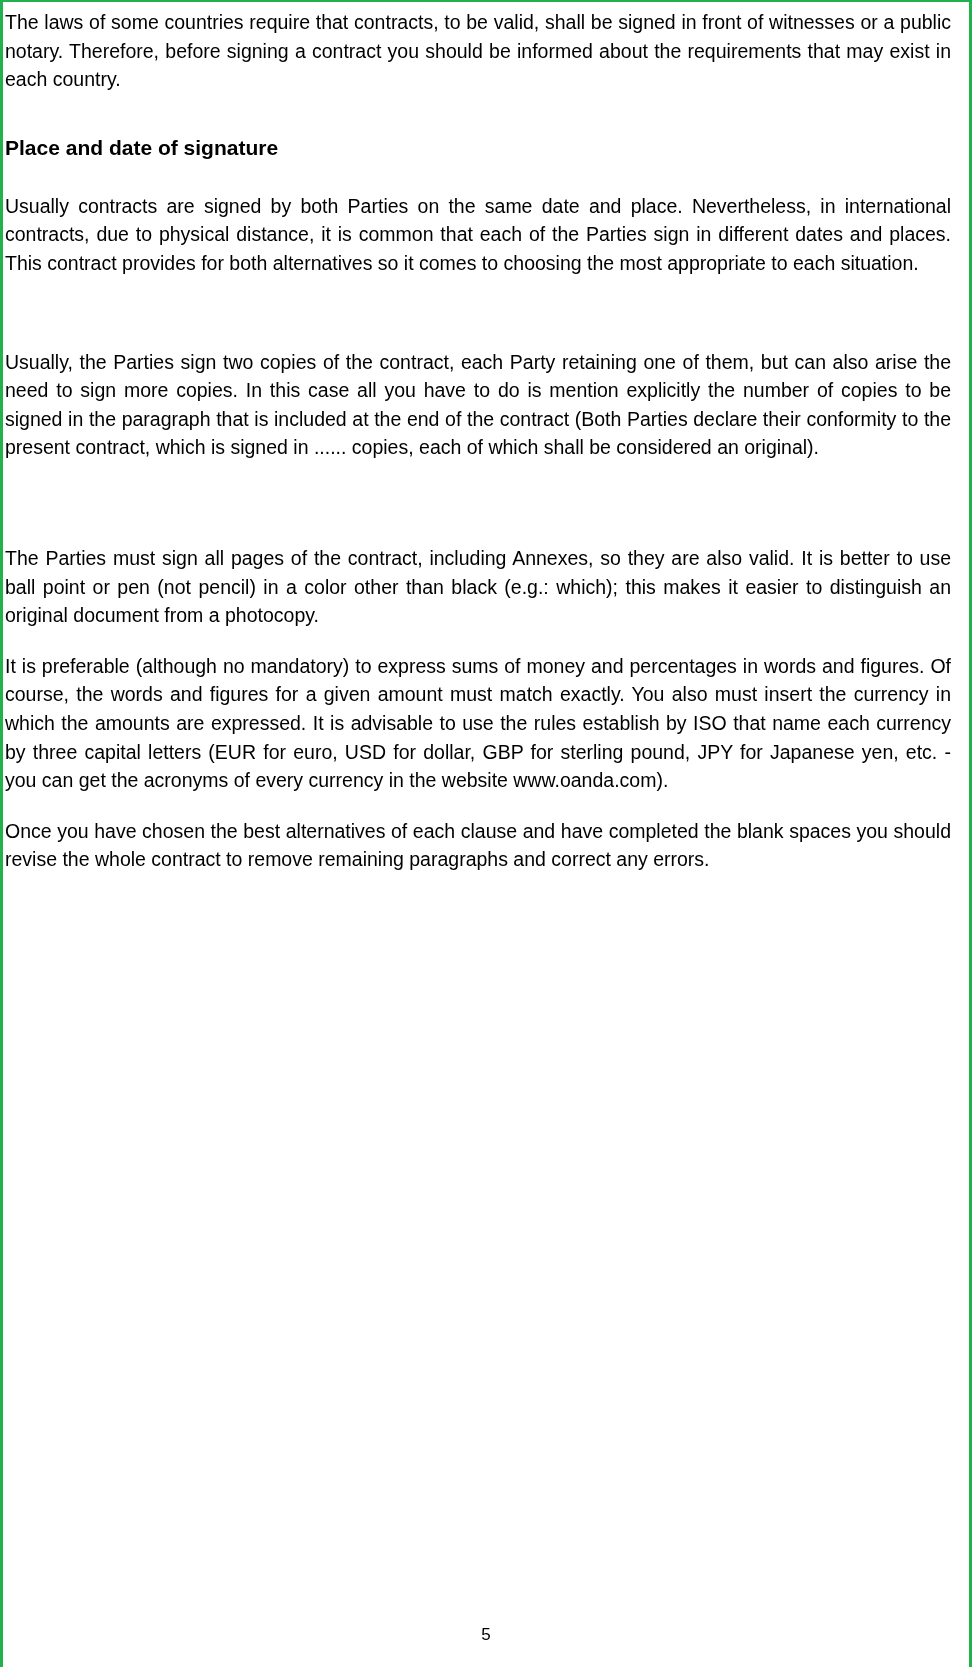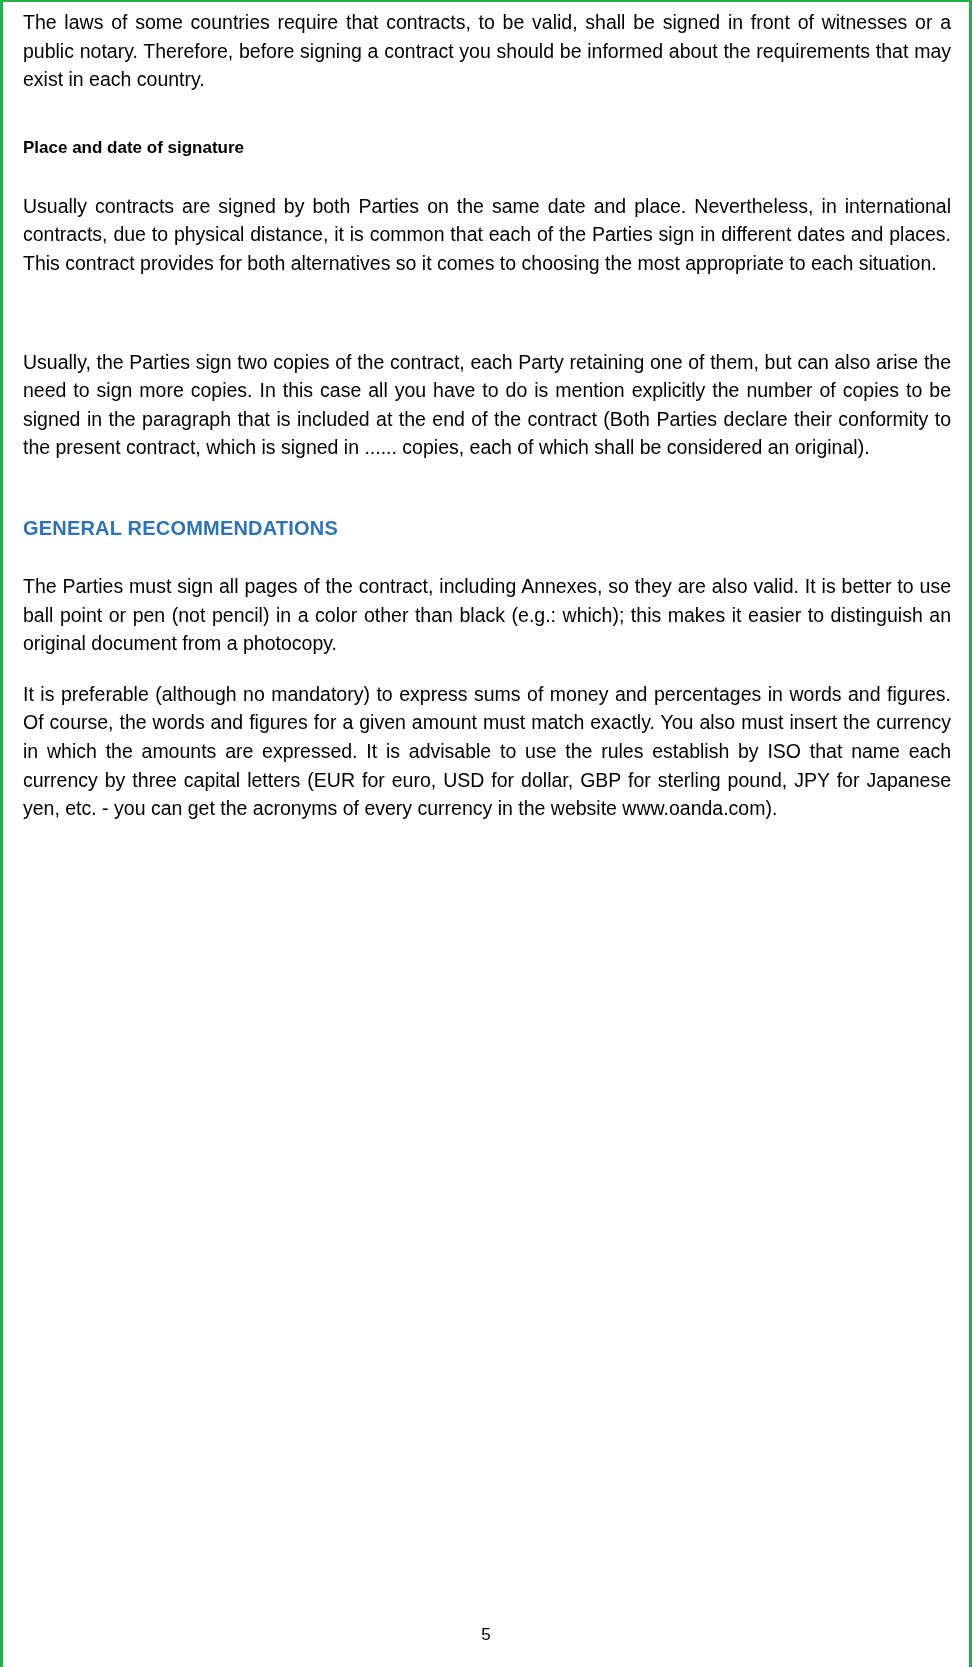--- a/index.html
+++ b/index.html
@@ -18,36 +18,36 @@
     width: 972px;
     height: 1667px;
     box-sizing: border-box;
     border-left: 3px solid #22b14c;
     border-right: 3px solid #22b14c;
     border-top: 2px solid #22b14c;
     background: #ffffff;
     overflow: hidden;
   }
   .content {
-    padding: 6px 18px 0 20px;
+    padding: 6px 18px 0 2px;
   }
   p.body-text {
     margin: 0 0 0 0;
     font-size: 19.5px;
     line-height: 28.6px;
     text-align: justify;
     color: #000000;
   }
   .gap-sm { height: 22px; }
   .gap-md { height: 30px; }
   .gap-lg { height: 40px; }
   .gap-xl { height: 52px; }
   h2.sub-heading {
     margin: 0;
-    font-size: 17px;
+    font-size: 21px;
     line-height: 28px;
     font-weight: bold;
     color: #000000;
   }
   h2.section-heading {
     margin: 0;
     font-size: 20px;
     line-height: 28px;
     font-weight: bold;
     color: #2e74b5;
@@ -81,29 +81,29 @@
 
     <div class="gap-lg"></div>
 
 
     <div class="gap-md"></div>
 
     <p class="body-text">Usually, the Parties sign two copies of the contract, each Party retaining one of them, but can also arise the need to sign more copies. In this case all you have to do is mention explicitly the number of copies to be signed in the paragraph that is included at the end of the contract (Both Parties declare their conformity to the present contract, which is signed in ...... copies, each of which shall be considered an original).</p>
 
     <div class="gap-xl"></div>
 
-    <h2 class="section-heading">GENERAL RECOMMENDATIONS</h2>
 
     <div class="gap-md"></div>
 
     <p class="body-text">The Parties must sign all pages of the contract, including Annexes, so they are also valid. It is better to use ball point or pen (not pencil) in a color other than black (e.g.: which); this makes it easier to distinguish an original document from a photocopy.</p>
 
     <div class="gap-sm"></div>
 
     <p class="body-text">It is preferable (although no mandatory) to express sums of money and percentages in words and figures. Of course, the words and figures for a given amount must match exactly. You also must insert the currency in which the amounts are expressed. It is advisable to use the rules establish by ISO that name each currency by three capital letters (EUR for euro, USD for dollar, GBP for sterling pound, JPY for Japanese yen, etc. - you can get the acronyms of every currency in the website www.oanda.com).</p>
 
     <div class="gap-sm"></div>
 
+    <p class="body-text">Once you have chosen the best alternatives of each clause and have completed the blank spaces you should revise the whole contract to remove remaining paragraphs and correct any errors.</p>
 
   </div>
 
   <div class="page-number">5</div>
 </div>
 
 </body></html>

